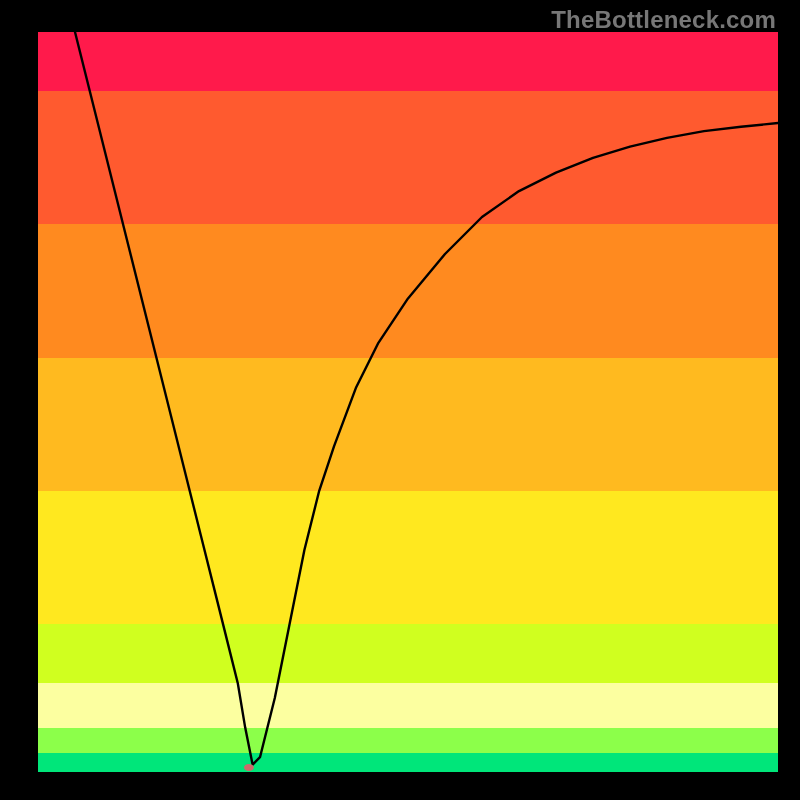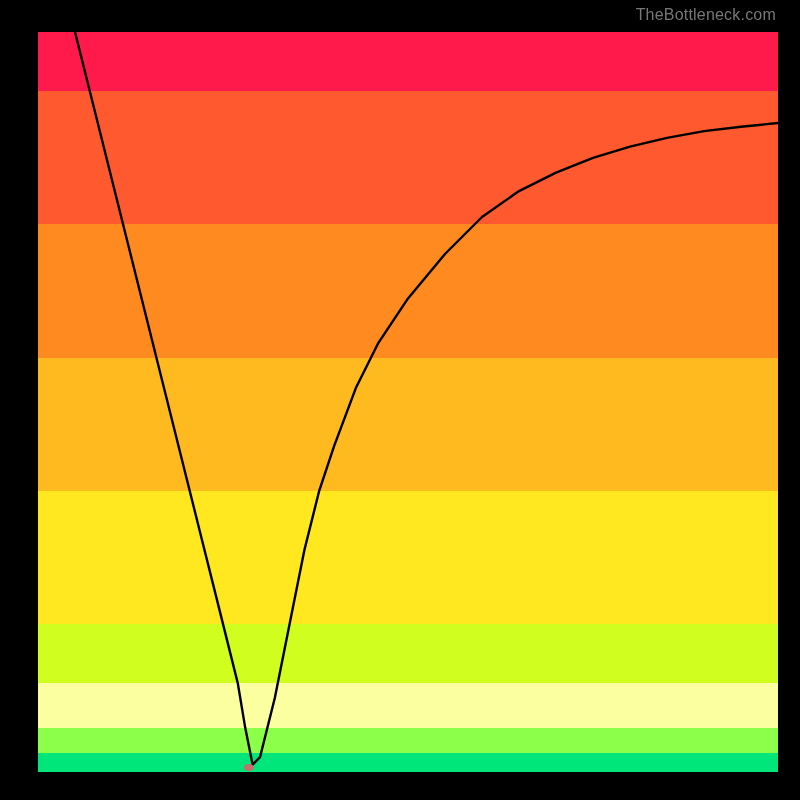--- a/index.html
+++ b/index.html
@@ -22,22 +22,22 @@
     left: 38px;
     top: 32px;
     width: 740px;
     height: 740px;
   }
   .brand {
     position: absolute;
     top: 6px;
     right: 24px;
     color: #777;
-    font-size: 16px;
-    font-weight: 400;
+    font-size: 24px;
+    font-weight: 700;
     letter-spacing: 0.2px;
   }
   svg {
     display: block;
   }
 </style>
 </head>
 <body>
 
 <div class="frame">

